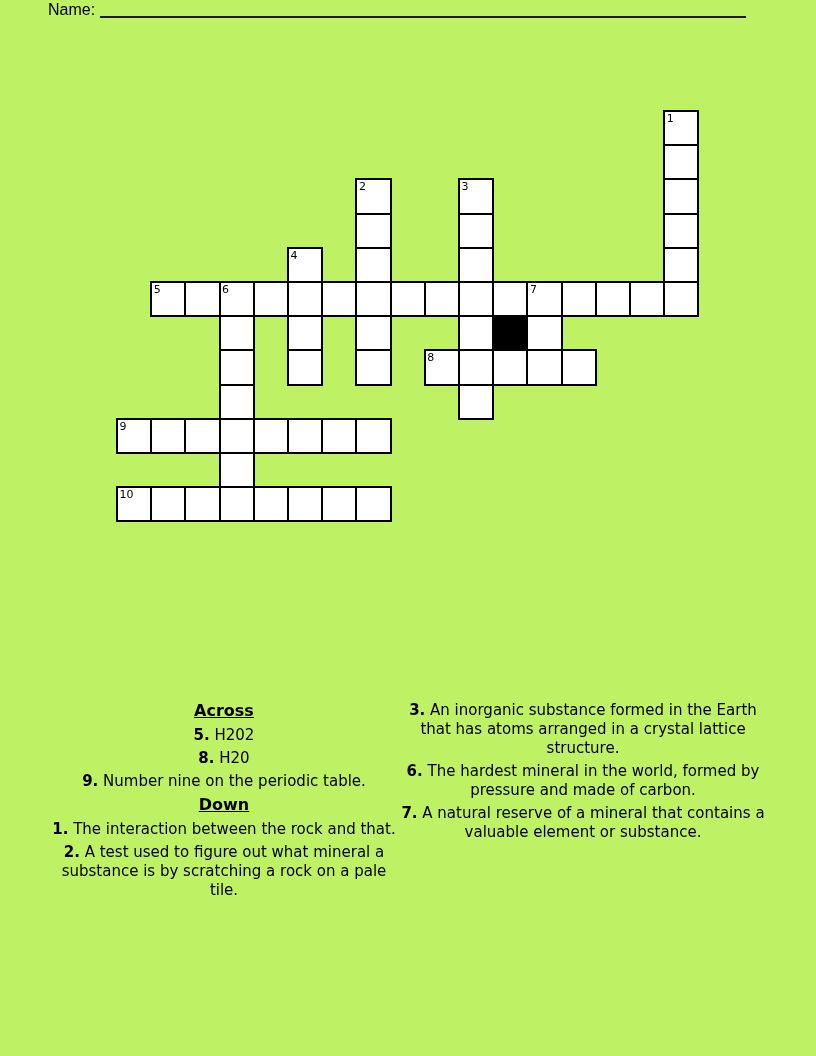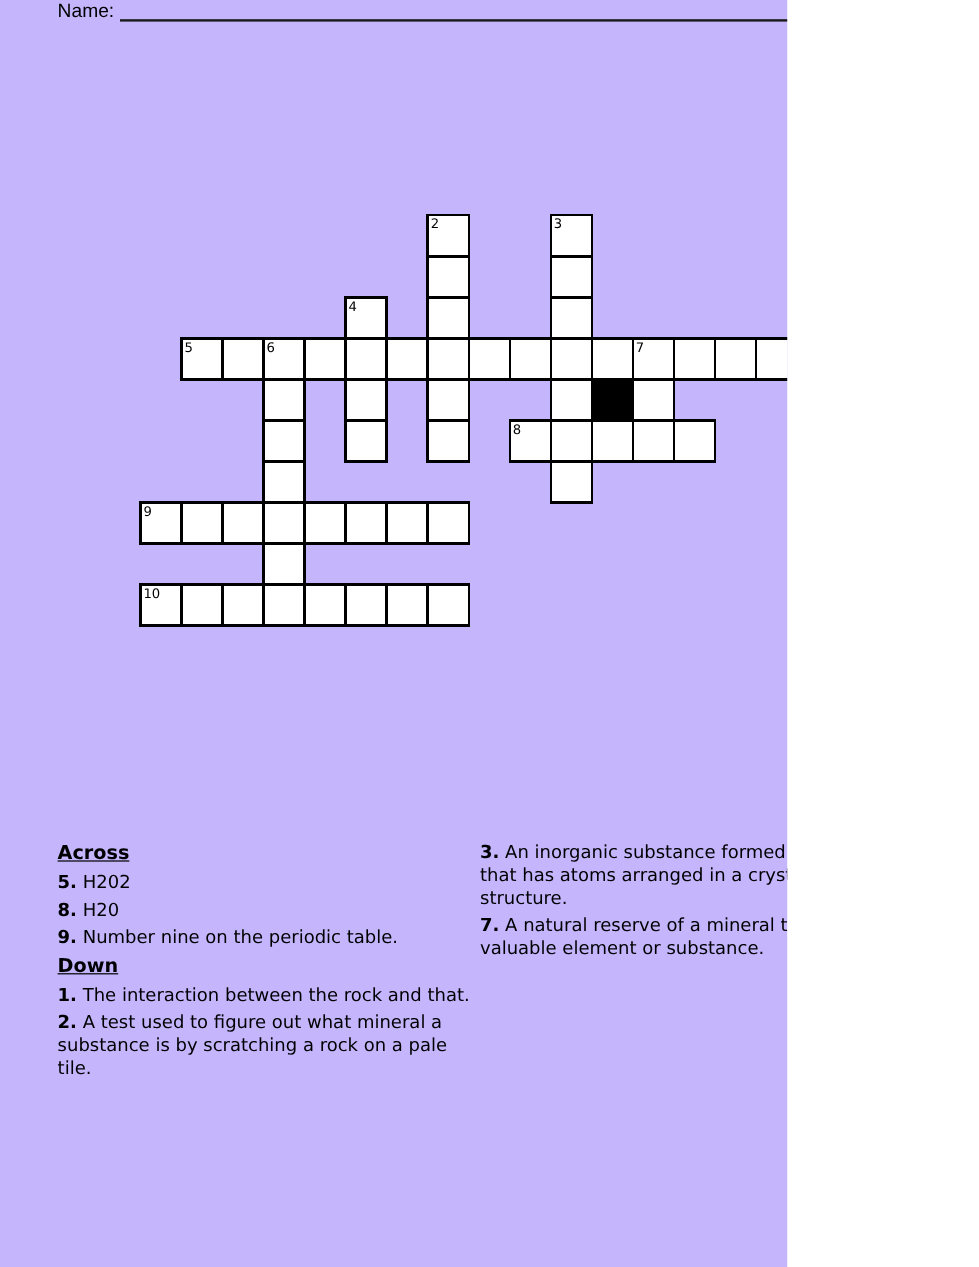--- a/index.html
+++ b/index.html
@@ -1,18 +1,18 @@
 <!DOCTYPE html>
 <html><head>
 <meta charset="utf-8">
 <style>
   html,body { margin:0; padding:0; background:#fff; }
   .page {
-    position:relative; width:656px; height:1056px;
-    background:#c4b5fd; overflow:hidden;
+    position:relative; width:816px; height:1056px;
+    background:#bef264; overflow:hidden;
     font-family:"DejaVu Sans", sans-serif; color:#000;
   }
   
   .name-row {
     position:absolute; left:48px; top:1px; width:698px;
     display:flex; align-items:flex-end;
     font-family:"Liberation Sans", sans-serif; font-size:16px;
   }
   .name-label { white-space:nowrap; padding-right:5px; line-height:17px; }
   .name-line  { flex:1 1 auto; border-bottom:2px solid #1a1a1a; height:15px; }
@@ -21,21 +21,21 @@
     position:absolute; left:0; top:30px; width:816px; margin:0;
     text-align:center; font-size:47px; line-height:58px; font-weight:normal;
     letter-spacing:-1px; font-family:"DejaVu Sans", sans-serif;
   }
   
   .grid-svg { position:absolute; left:115px; top:109px; }
   .cell       { fill:#ffffff; stroke:#000000; stroke-width:2px; }
   .cell.black { fill:#000000; }
   .cellnum    { font-family:"DejaVu Sans", sans-serif; font-size:11px; fill:#000; }
   
-  .clue-col { position:absolute; font-size:15px; line-height:19px; }
+  .clue-col { position:absolute; font-size:15px; line-height:19px;text-align:center; }
   .clues-left  { left:48px;  top:701px; width:352px; }
   .clues-right { left:400px; top:701px; width:366px; }
   .clue-head {
     font-weight:bold; text-decoration:underline;
     margin:0 0 6px 0; font-size:16px;
   }
   .clue { margin:0 0 4px 0; }
   .cnum { font-weight:bold; }
 </style>
 </head>
@@ -133,17 +133,18 @@
     <div class="clue-head">Down</div>
     <div id="down-left-list">
         <div class="clue"><span class="cnum">1.</span><span> The interaction between the rock and that.</span></div>
         <div class="clue"><span class="cnum">2.</span><span> A test used to figure out what mineral a substance is by scratching a rock on a pale tile.</span></div>
       </div>
   </div>
 
   <div class="clue-col clues-right">
     <div id="down-right-list">
         <div class="clue"><span class="cnum">3.</span><span> An inorganic substance formed in the Earth that has atoms arranged in a crystal lattice structure.</span></div>
+        <div class="clue"><span class="cnum">6.</span><span> The hardest mineral in the world, formed by pressure and made of carbon.</span></div>
         <div class="clue"><span class="cnum">7.</span><span> A natural reserve of a mineral that contains a valuable element or substance.</span></div>
       </div>
   </div>
 
 </div>
 
 </body></html>

